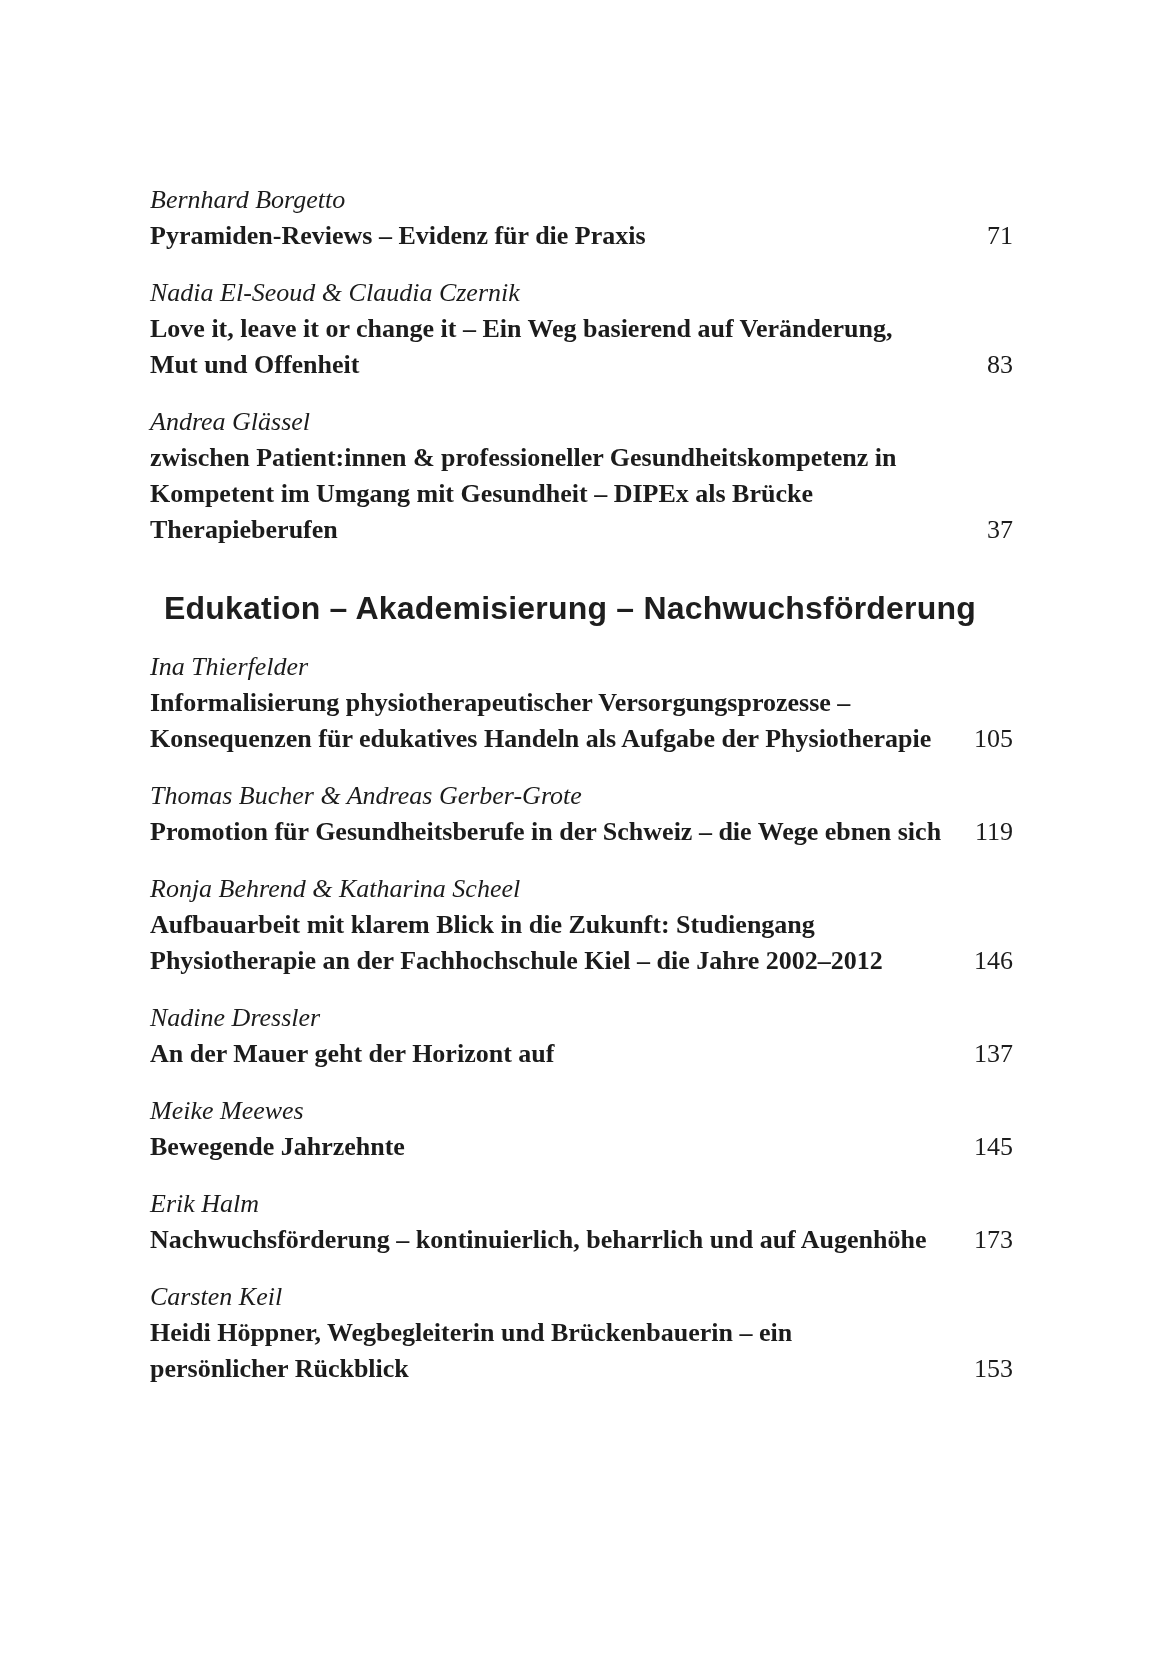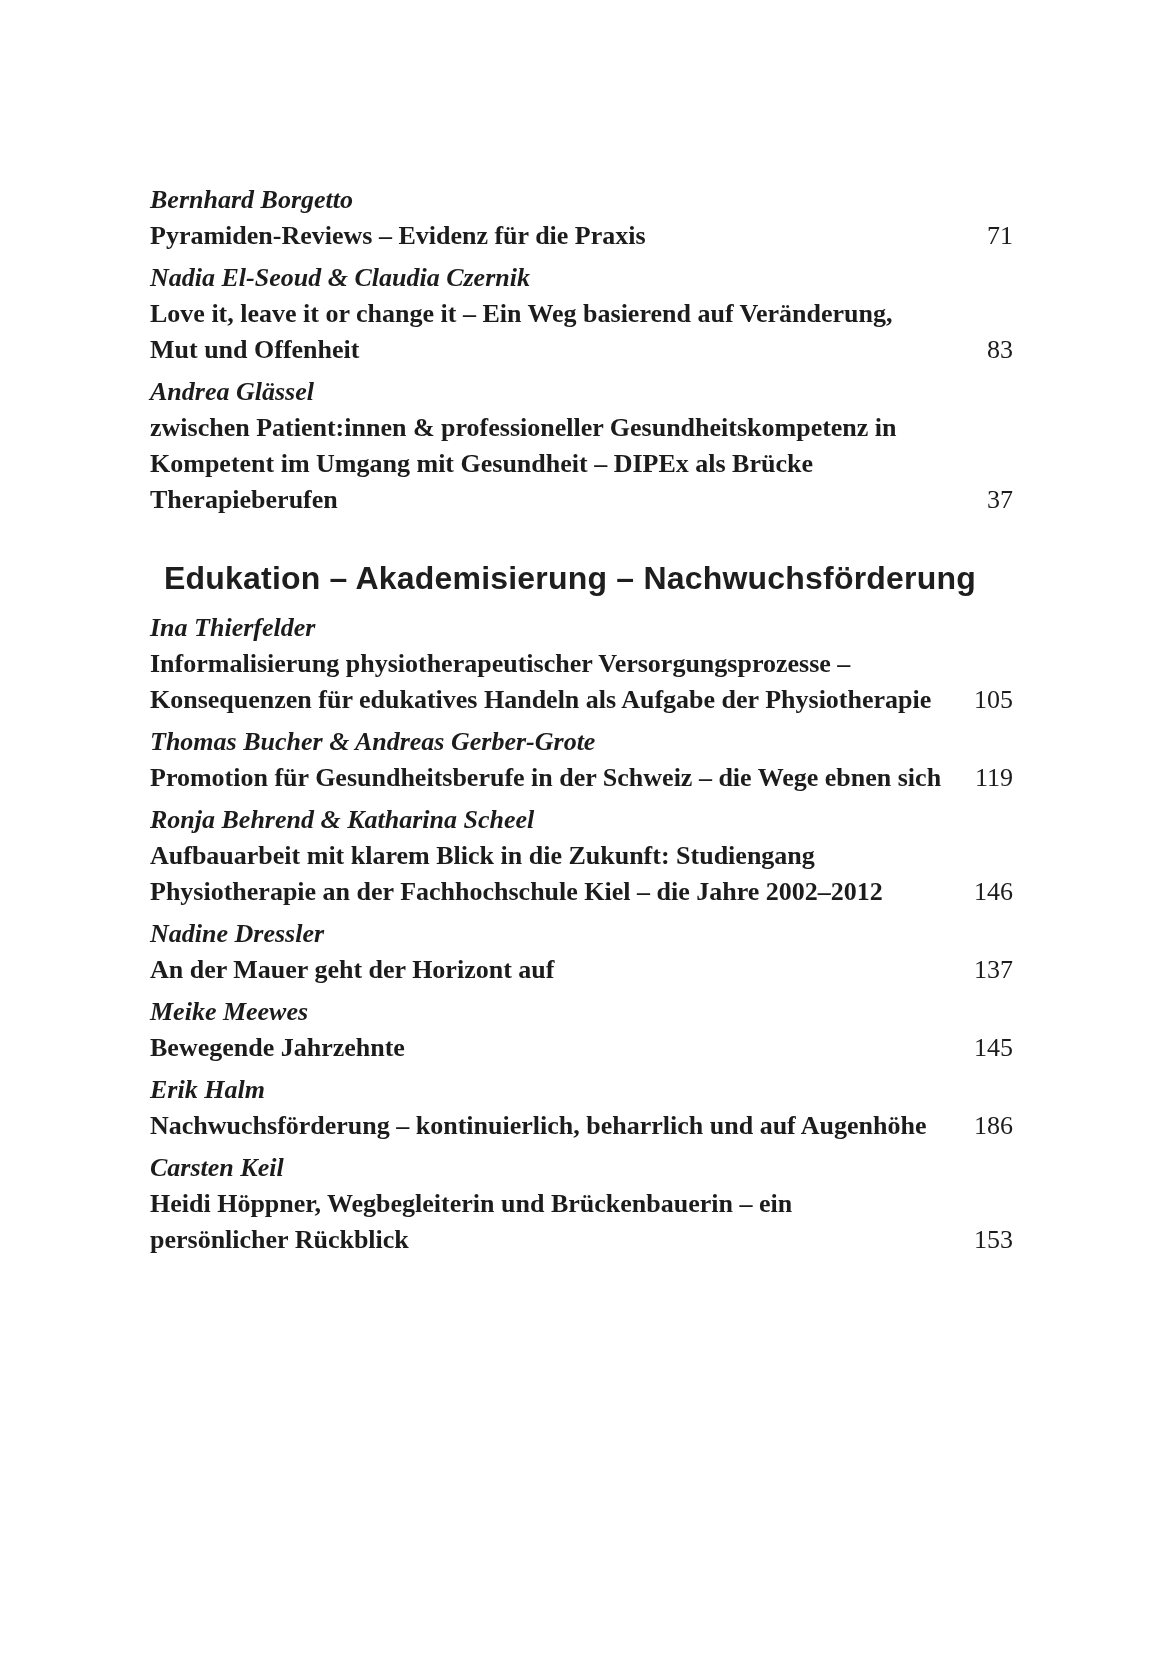--- a/index.html
+++ b/index.html
@@ -15,28 +15,28 @@
     color: #1c1c1c;
     overflow: hidden;
   }
   .toc {
     position: absolute;
     left: 150px;
     top: 182px;
     width: 863px;
   }
   .entry {
-    margin-top: 6px;
+    margin-top: 21px;
   }
   .entry:first-child {
     margin-top: 0;
   }
   .author {
     font-style: italic;
-    font-weight: 700;
+    font-weight: 400;
     font-size: 26px;
     line-height: 36px;
     white-space: nowrap;
   }
   .title-line {
     display: flex;
     align-items: flex-end;
     justify-content: space-between;
     font-weight: 700;
     font-size: 26px;
@@ -135,21 +135,21 @@
       <div class="author">Meike Meewes</div>
       <div class="title-line">
         <span class="title-text">Bewegende Jahrzehnte</span>
         <span class="page-number">145</span>
       </div>
     </div>
     <div class="entry">
       <div class="author">Erik Halm</div>
       <div class="title-line">
         <span class="title-text">Nachwuchsförderung – kontinuierlich, beharrlich und auf Augenhöhe</span>
-        <span class="page-number">186</span>
+        <span class="page-number">173</span>
       </div>
     </div>
     <div class="entry">
       <div class="author">Carsten Keil</div>
       <div class="title-line">
         <span class="title-text">Heidi Höppner, Wegbegleiterin und Brückenbauerin – ein</span>
       </div>
       <div class="title-line">
         <span class="title-text">persönlicher Rückblick</span>
         <span class="page-number">153</span>

